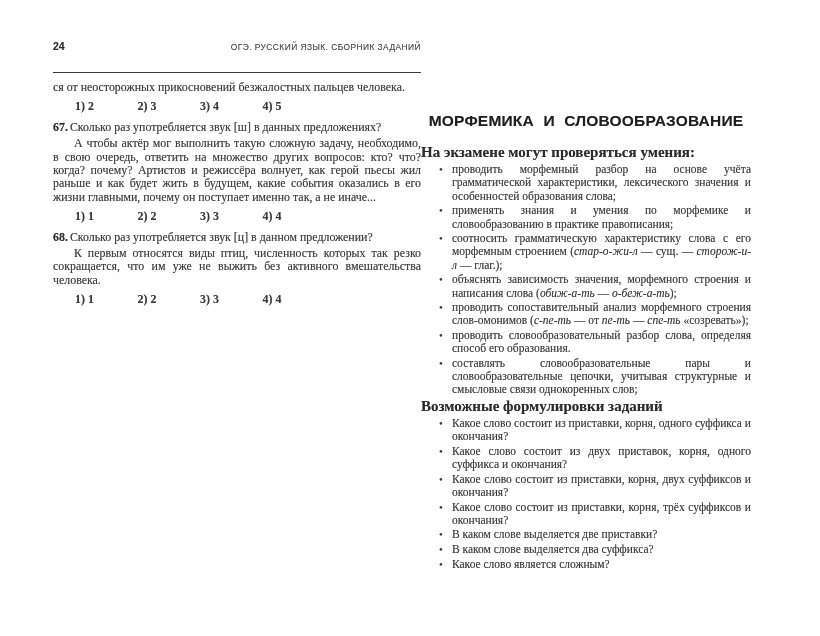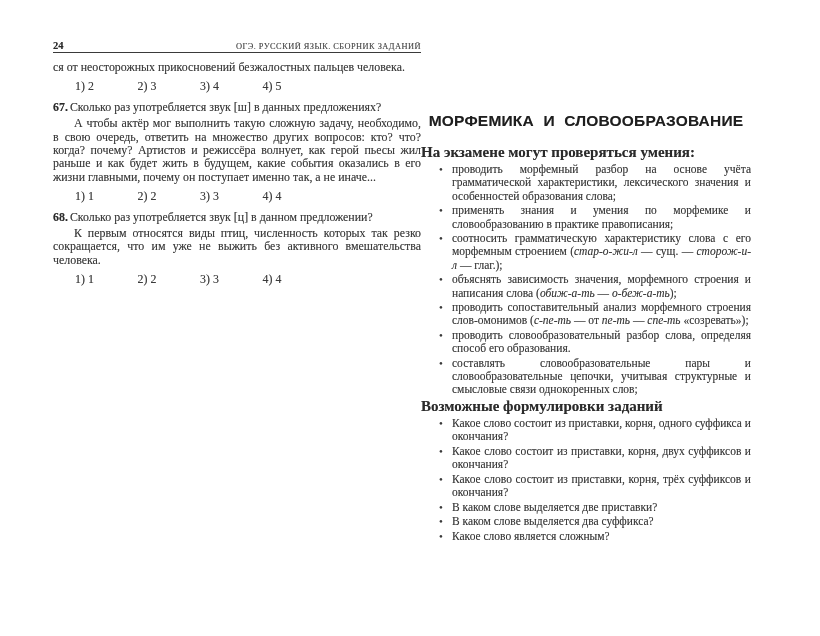--- a/index.html
+++ b/index.html
@@ -12,39 +12,39 @@
     color: #3a3a3a;
     text-shadow: 0 0 0.6px rgba(58,58,58,0.45);
   }
 
   
   .page-left {
     position: absolute; left: 53px; top: 40px; width: 368px;
   }
   .pagehead {
     display: flex; justify-content: space-between; align-items: flex-end;
-    border-bottom: 1.4px solid #3a3a3a; padding-bottom: 1px;
-    font-family: Liberation Serif, serif;
+    border-bottom: 1.4px solid #3a3a3a; padding-bottom: 20px;
+    font-family: Liberation Sans, sans-serif;
   }
   .pagenum { font-weight: bold; font-size: 10.5px; color: #2b2b2b; }
   .runtitle { font-size: 8.4px; color: #4d4d4d; letter-spacing: 0.45px; }
 
   .body, .question {
     font-size: 11.9px; line-height: 13.4px;
     text-align: justify; margin: 0;
     hyphens: auto; -webkit-hyphens: auto;
   }
   .cont { margin-top: 8px; }
   .passage { text-indent: 21px; }
   .question {
     padding-left: 22px; text-indent: -22px; margin-top: 7px; margin-bottom: 3px;
   }
   .question .num { color: #2b2b2b; padding-right: 2px; }
 
-  .options { display: flex; padding-left: 22px; margin: 6px 0 7px 0; }
+  .options { display: flex; padding-left: 22px; margin: 6px 0 7px 0; font-weight: bold; }
   .options span { width: 62.5px; flex: none; font-size: 11.9px; line-height: 13.4px; }
 
   
   .page-right {
     position: absolute; left: 421px; top: 112px; width: 330px;
   }
   .section-title {
     font-family: "Liberation Sans", "DejaVu Sans", sans-serif;
     font-size: 15.5px; font-weight: bold; color: #1e1e1e;
     text-align: center; margin: 0 0 16px 0;
@@ -132,20 +132,21 @@
         <li><span>объяснять зависимость значения, морфемного строения и написания слова (</span><span class="it">обиж-а-ть</span><span> — </span><span class="it">о-беж-а-ть</span><span>);</span></li>
         <li><span>проводить сопоставительный анализ морфемного строения слов-омонимов (</span><span class="it">с-пе-ть</span><span> — от </span><span class="it">пе-ть</span><span> — </span><span class="it">спе-ть</span><span> «созревать»);</span></li>
         <li><span>проводить словообразовательный разбор слова, определяя способ его образования.</span></li>
         <li><span>составлять словообразовательные пары и словообразовательные цепочки, учитывая структурные и смысловые связи однокоренных слов;</span></li>
       </ul>
 
     <p class="subhead tasks">Возможные формулировки заданий</p>
 
     <ul class="bullets">
         <li><span>Какое слово состоит из приставки, корня, одного суффикса и окончания?</span></li>
+        <li><span>Какое слово состоит из двух приставок, корня, одного суффикса и окончания?</span></li>
         <li><span>Какое слово состоит из приставки, корня, двух суффиксов и окончания?</span></li>
         <li><span>Какое слово состоит из приставки, корня, трёх суффиксов и окончания?</span></li>
         <li><span>В каком слове выделяется две приставки?</span></li>
         <li><span>В каком слове выделяется два суффикса?</span></li>
         <li><span>Какое слово является сложным?</span></li>
       </ul>
 
   </div>
 
 </div>

